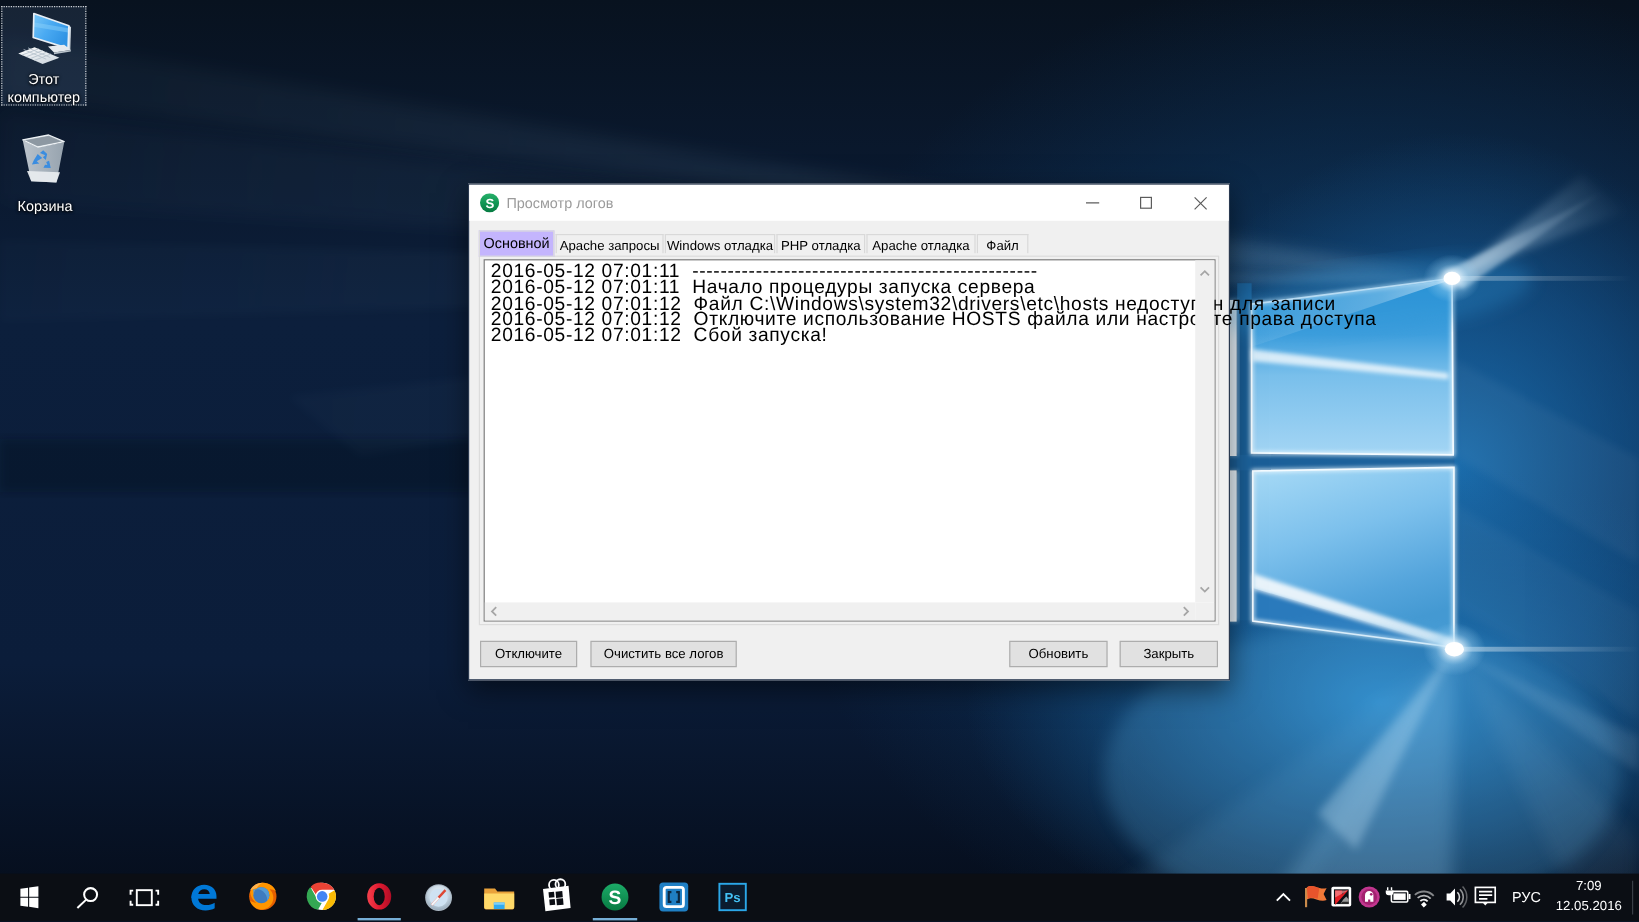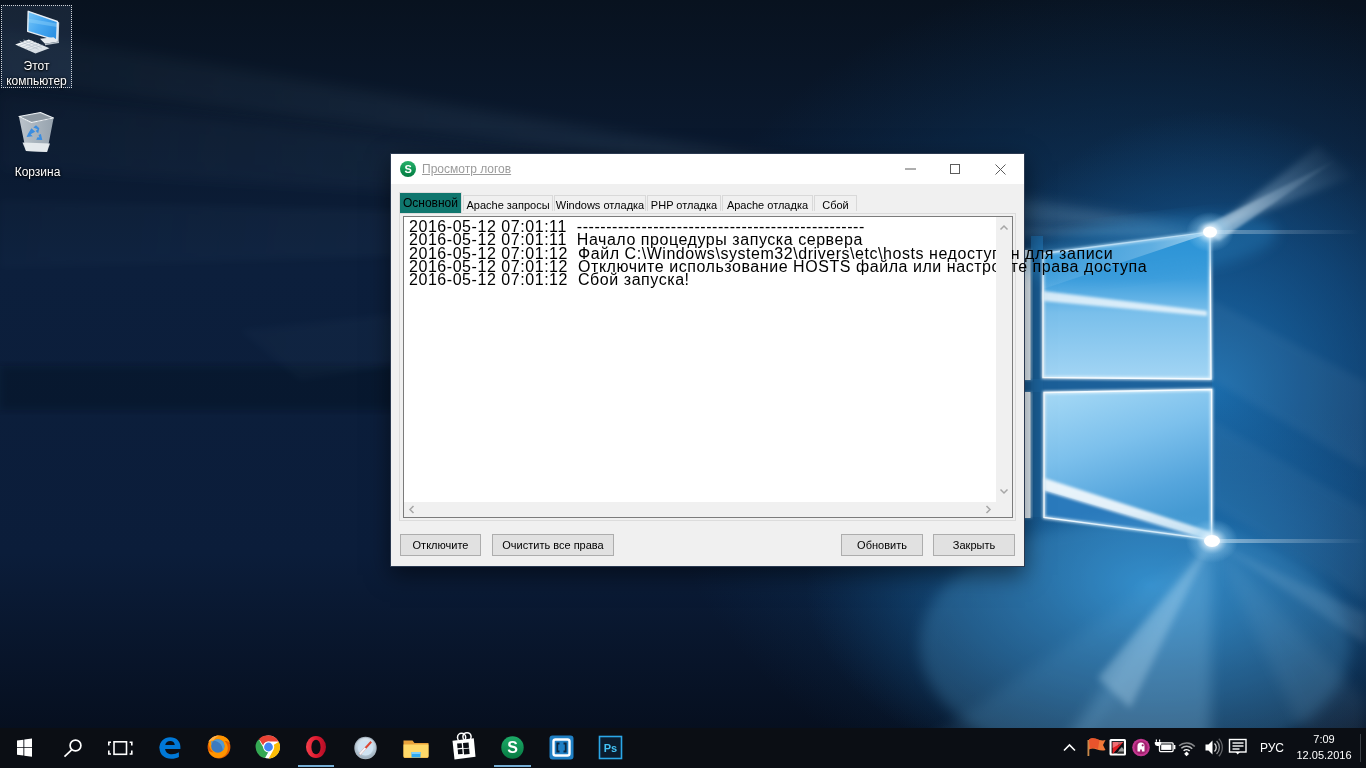--- a/index.html
+++ b/index.html
@@ -8,26 +8,26 @@
   #wall { position:absolute; left:0; top:0; }
   
   .dicon { position:absolute; text-align:center; color:#fff; font-size:12px; }
   .dlabel { color:#fff; text-shadow:0 1px 2px #000, 0 0 3px #000; font-size:12px; line-height:15px; }
   #icon-pc { left:1px; top:5px; width:71px; height:83px; background:rgba(160,195,255,0.10); outline:1px dotted rgba(255,255,255,0.8); outline-offset:-1px; }
   #icon-bin { left:1px; top:103px; width:73px; height:80px; }
   
   #win { position:absolute; left:390px; top:153px; width:635px; height:414px; background:#f0f0f0; border:1px solid #2a3950; box-shadow:0 8px 22px rgba(0,0,0,0.5); }
   #titlebar { position:absolute; left:0; top:0; width:633px; height:30px; background:#fff; }
   #title-ico { position:absolute; left:9px; top:7px; width:16px; height:16px; }
-  #title-text { position:absolute; left:31px; top:8px; font-size:12px; color:#9b9b9b;text-decoration:underline; }
+  #title-text { position:absolute; left:31px; top:8px; font-size:12px; color:#9b9b9b; }
   .caption { position:absolute; top:0; width:45px; height:30px; }
   .caption svg { position:absolute; left:0; top:0; }
   
   .tab { position:absolute; top:41px; height:16px; background:#f0f0f0; border:1px solid #d9d9d9; border-bottom:none; font-size:11px; color:#000; text-align:center; line-height:18px; white-space:nowrap; overflow:hidden; }
-  #tab0 { left:8px; top:38px; height:22px; background:#0f766e; border:1px solid #dcdcdc; line-height:21px; z-index:3; font-size:12px; }
+  #tab0 { left:8px; top:38px; height:22px; background:#c4b5fd; border:1px solid #dcdcdc; line-height:21px; z-index:3; font-size:12px; }
   
   #tabpage { position:absolute; left:8px; top:59px; width:617px; height:308px; background:#f0f0f0; border:1px solid #dcdcdc; }
   #logbox { position:absolute; left:12px; top:62px; width:610px; height:302px; background:#fff; border:1px solid #7b7b7b; }
   #logtext { position:absolute; left:5px; top:3px; font-size:16px; letter-spacing:0.55px; line-height:13.3px; color:#000; white-space:pre; }
   
   #vsb { position:absolute; right:0; top:0; width:16px; height:285px; background:#f0f0f0; }
   #hsb { position:absolute; left:0; bottom:0; width:592px; height:15px; background:#f0f0f0; }
   #sbcorner { position:absolute; right:0; bottom:0; width:16px; height:15px; background:#f0f0f0; }
   
   .btn { position:absolute; height:22px; background:#e1e1e1; border:1px solid #adadad; font-size:11px; color:#000; text-align:center; line-height:20px; }
@@ -261,21 +261,21 @@
             <path d="M17.5 10.5 L27.5 20.5 M27.5 10.5 L17.5 20.5" stroke="#5c5c5c" stroke-width="1"></path>
           </svg>
       </div>
     </div>
 
     <div class="tab" id="tab0" style="width:63px">Основной</div>
     <div class="tab" id="tab1" style="left:72px; width:90px">Apache запросы</div>
     <div class="tab" id="tab2" style="left:163px; width:92px">Windows отладка</div>
     <div class="tab" id="tab3" style="left:256px; width:74px">PHP отладка</div>
     <div class="tab" id="tab4" style="left:331px; width:91px">Apache отладка</div>
-    <div class="tab" id="tab5" style="left:423px; width:43px">Сбой</div>
+    <div class="tab" id="tab5" style="left:423px; width:43px">Файл</div>
 
     <div id="tabpage"></div>
     <div id="logbox">
       <div id="logtext">2016-05-12 07:01:11  -------------------------------------------------
 2016-05-12 07:01:11  Начало процедуры запуска сервера
 2016-05-12 07:01:12  Файл C:\Windows\system32\drivers\etc\hosts недоступен для записи
 2016-05-12 07:01:12  Отключите использование HOSTS файла или настройте права доступа
 2016-05-12 07:01:12  Сбой запуска!</div>
       <div id="vsb">
         <svg width="16" height="285" style="position:absolute;left:0;top:0">
@@ -286,21 +286,21 @@
       <div id="hsb">
         <svg width="592" height="15" style="position:absolute;left:0;top:0">
           <path d="M9.5 4 l-3.5 3.5 3.5 3.5" stroke="#a6a6a6" stroke-width="1.5" fill="none"></path>
           <path d="M582.5 4 l3.5 3.5 -3.5 3.5" stroke="#a6a6a6" stroke-width="1.5" fill="none"></path>
         </svg>
       </div>
       <div id="sbcorner"></div>
     </div>
 
     <div class="btn" style="left:9px;  top:380px; width:81px">Отключите</div>
-    <div class="btn" style="left:101px; top:380px; width:122px">Очистить все права</div>
+    <div class="btn" style="left:101px; top:380px; width:122px">Очистить все логов</div>
     <div class="btn" style="left:450px; top:380px; width:82px">Обновить</div>
     <div class="btn" style="left:542px; top:380px; width:82px">Закрыть</div>
   </div>
 
   <div id="taskbar">
     <svg class="tbico" id="tb-icons" width="1366" height="40" viewBox="0 0 1366 40">
       <defs>
         <radialGradient id="ffg" cx="0.35" cy="0.3" r="0.8">
           <stop offset="0" stop-color="#5aa6e8"></stop>
           <stop offset="0.45" stop-color="#2a6bbf"></stop>

